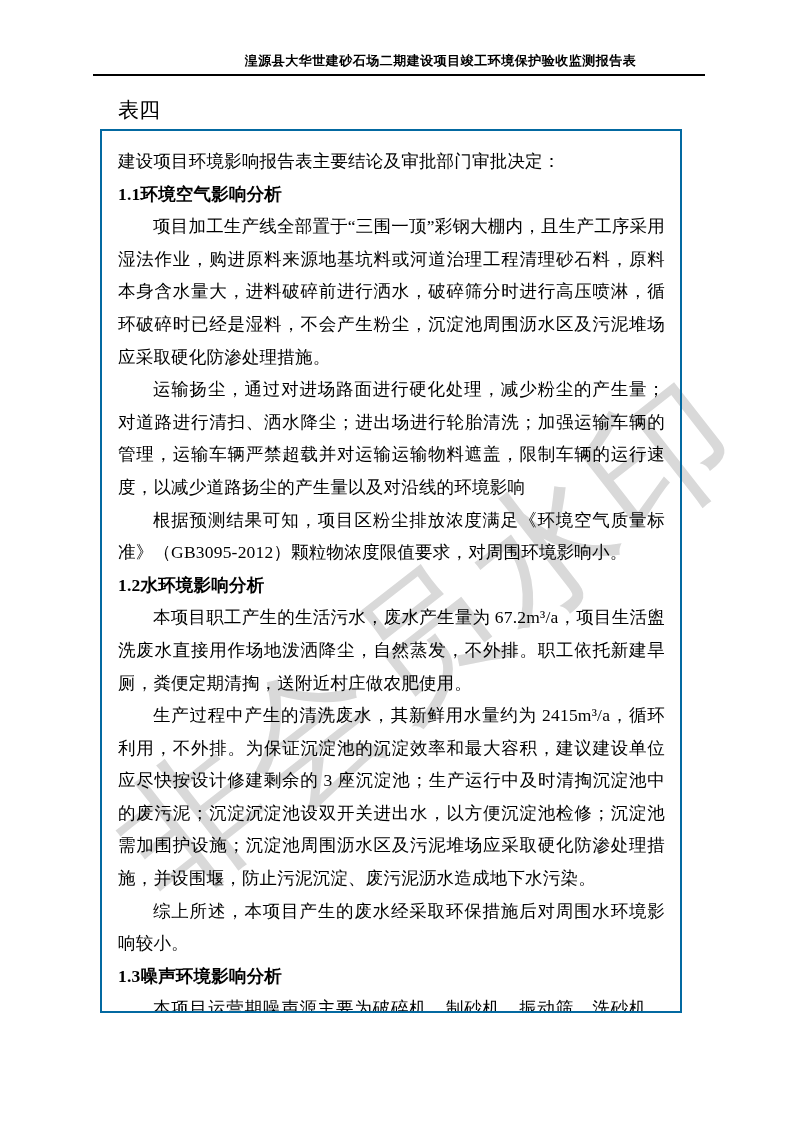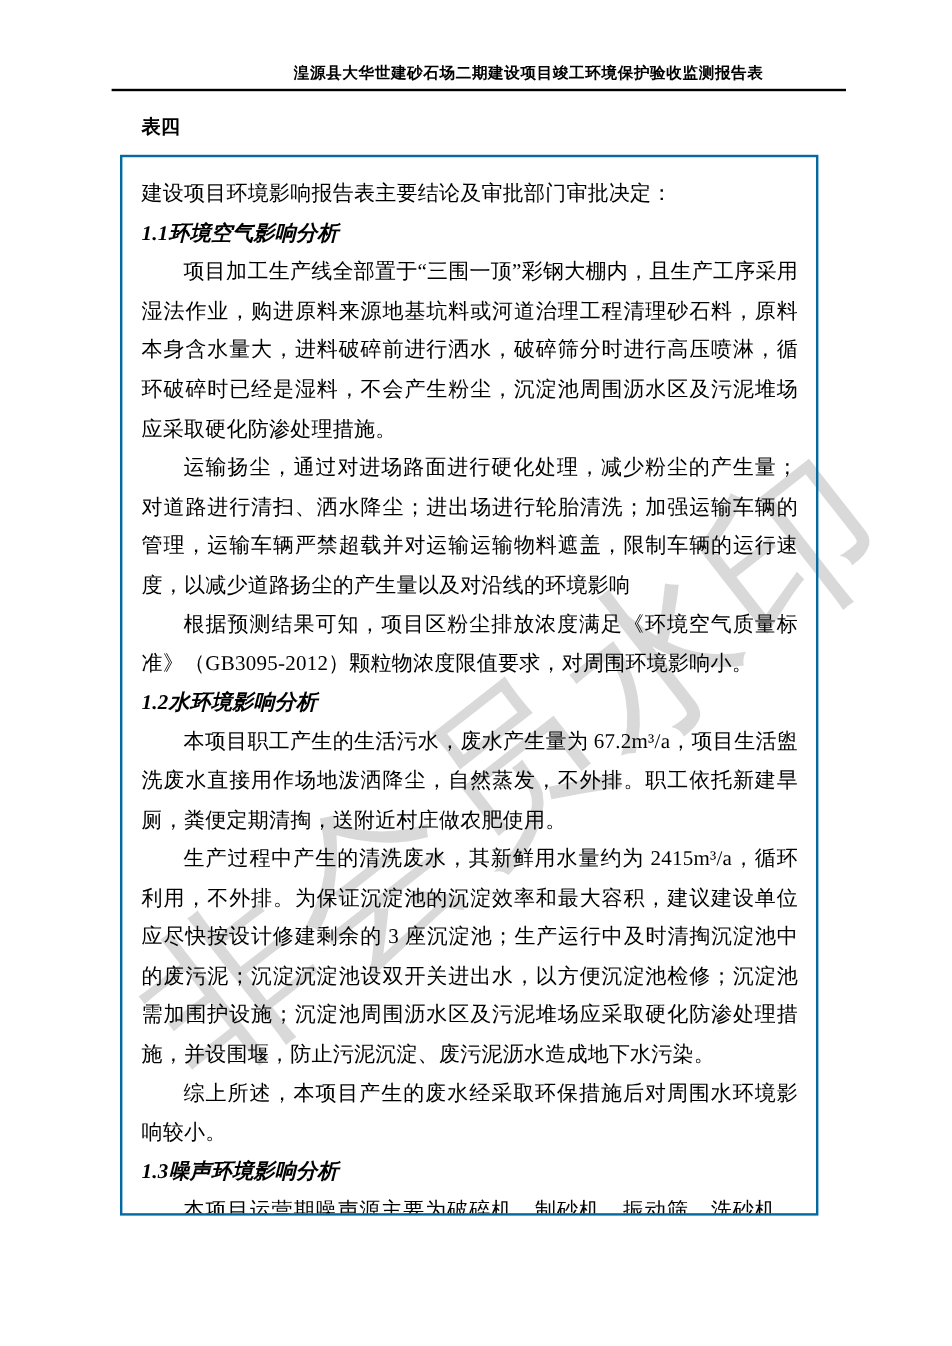--- a/index.html
+++ b/index.html
@@ -34,22 +34,22 @@
     left: 93px;
     width: 612px;
     height: 0;
     border-top: 2px solid #000000;
     z-index: 3;
   }
   .table-label {
     position: absolute;
     top: 96px;
     left: 118px;
-    font-size: 16px;
-    font-weight: bold;
+    font-size: 21px;
+    font-weight: normal;
     z-index: 3;
   }
   .watermark {
     position: absolute;
     top: 640px;
     left: 430px;
     transform: translate(-50%, -50%) rotate(-38deg);
     transform-origin: center center;
     font-size: 142px;
     color: #d9d9d9;
@@ -75,21 +75,20 @@
   .content-table h3 {
     margin: 0;
     font-size: 17.5px;
     line-height: 32.6px;
     text-align: justify;
     letter-spacing: 0.2px;
   }
   .content-table h3 {
     font-weight: bold;
     text-align: left;
-    font-style: italic;
   }
   .para {
     text-indent: 2em;
   }
   .page-number {
     position: absolute;
     top: 1040px;
     left: 0;
     width: 100%;
     text-align: center;

